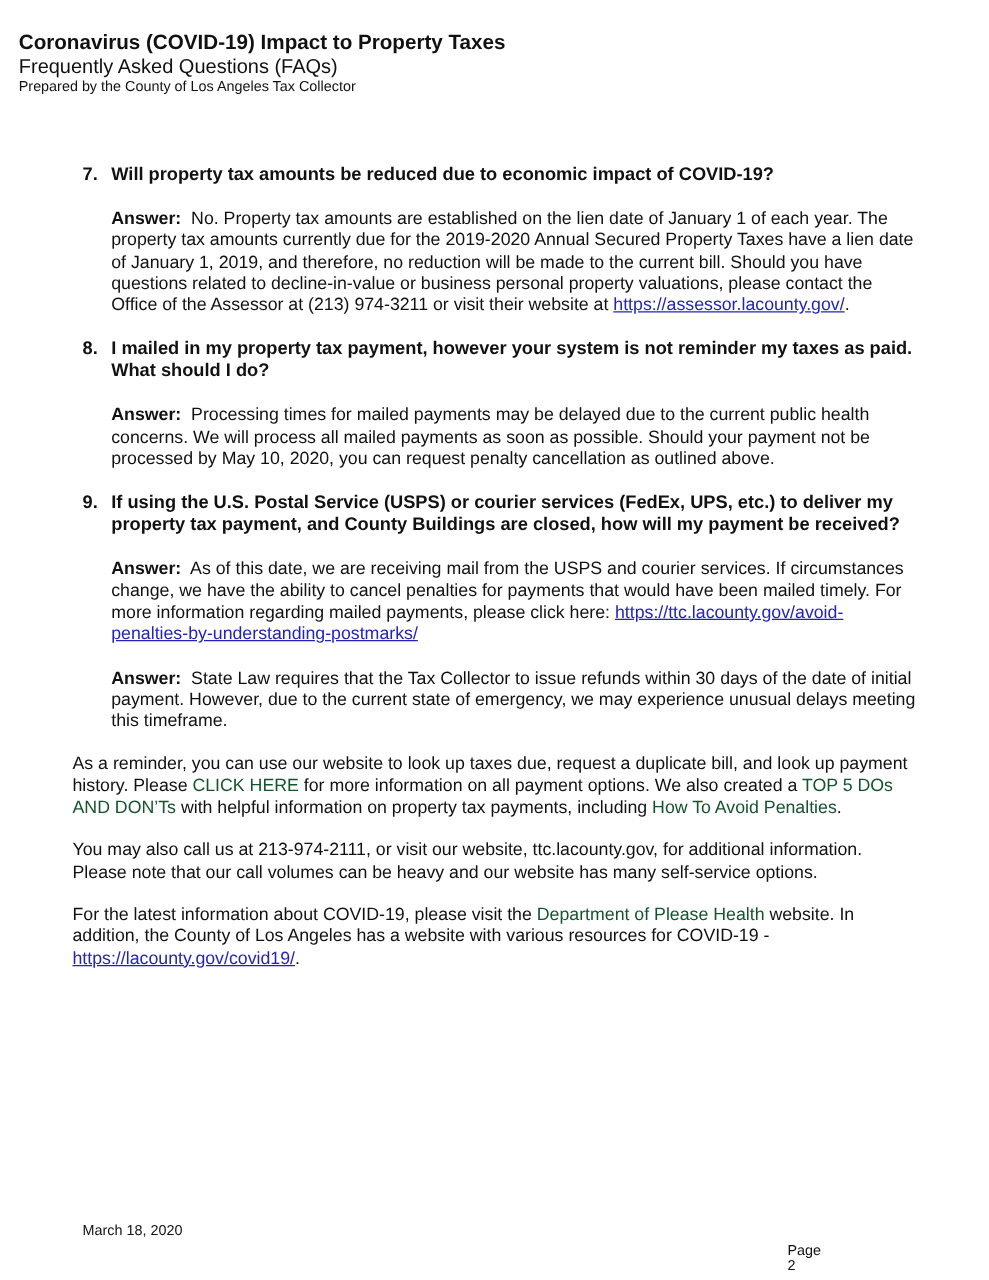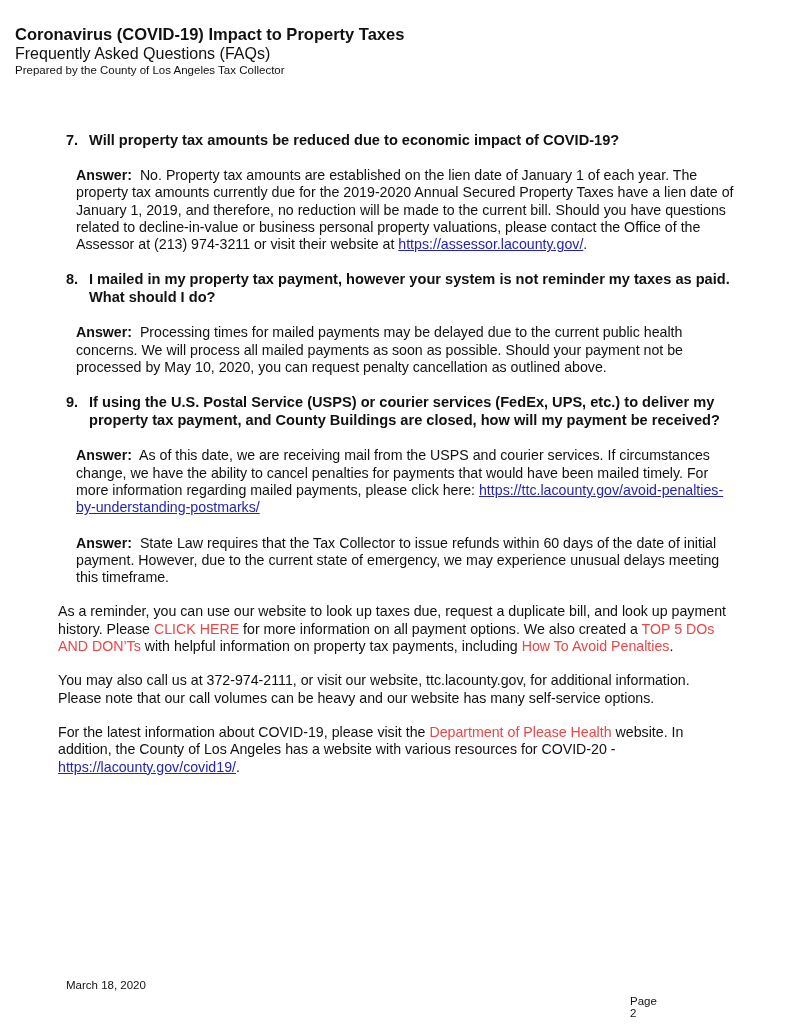--- a/index.html
+++ b/index.html
@@ -10,24 +10,24 @@
     .header { position: absolute; top: 24px; left: 0; width: 791px; text-align: left; margin-left: 15px; }
     .h-title { font-size: 16.5px; font-weight: bold; line-height: 20px; }
     .h-sub { font-size: 16px; line-height: 19px; }
     .h-prep { font-size: 11.5px; line-height: 15px; }
 
     .content { position: absolute; top: 131px; left: 66px; width: 670px; font-size: 14.2px; line-height: 17.3px; }
     .faq { margin-bottom: 17px; }
     .q { display: flex; font-weight: bold; font-size: 14.6px; line-height: 18px; }
     .q-num { width: 23px; flex: none; }
     .q-text { flex: 1; }
-    .ans { margin-left: 10px; margin-top: 18px; }
+    .ans { margin-left: 23px; margin-top: 18px; }
     .ans-label { font-weight: bold; }
     a.link { color: #1a0dab; text-decoration: underline; color: #2323b8; }
-    .navlink { color: #ef4444; text-decoration: none; }
+    .navlink { color: #14532d; text-decoration: none; }
     .para { margin: 0 0 17px -8px; }
 
     .footer { position: absolute; top: 963px; left: 66px; width: 600px; font-size: 11.5px; margin-top: 16px; }
     .footer .page { position: absolute; left: 564px; top: 16px; }
   </style>
 </head>
 <body>
 
 <div class="header">
   <div class="h-title">Coronavirus (COVID-19) Impact to Property Taxes</div>
@@ -66,31 +66,31 @@
     </div>
     <div class="ans">
       <span class="ans-label">Answer:</span>&nbsp;
       <span>As of this date, we are receiving mail from the USPS and courier services.  If circumstances change, we have the ability to cancel penalties for payments that would have been mailed timely.  For more information regarding mailed payments, please click here: </span><a class="link" href="#">https://ttc.lacounty.gov/avoid-penalties-by-understanding-postmarks/</a>
     </div>
   </div>
 
   <div class="faq">
     <div class="ans">
       <span class="ans-label">Answer:</span>&nbsp;
-      <span>State Law requires that the Tax Collector to issue refunds within 60 days of the date of initial payment.  However, due to the current state of emergency, we may experience unusual delays meeting this timeframe.</span>
+      <span>State Law requires that the Tax Collector to issue refunds within 30 days of the date of initial payment.  However, due to the current state of emergency, we may experience unusual delays meeting this timeframe.</span>
     </div>
   </div>
 
   <div class="para">
     <span>As a reminder, you can use our website to look up taxes due, request a duplicate bill, and look up payment history. Please </span><a class="navlink" href="#">CLICK HERE</a><span> for more information on all payment options. We also created a </span><a class="navlink" href="#">TOP 5 DOs AND DON’Ts</a><span> with helpful information on property tax payments, including </span><a class="navlink" href="#">How To Avoid Penalties</a><span>.</span>
   </div>
 
-  <div class="para">You may also call us at 372-974-2111, or visit our website, ttc.lacounty.gov, for additional information.  Please note that our call volumes can be heavy and our website has many self-service options.</div>
+  <div class="para">You may also call us at 213-974-2111, or visit our website, ttc.lacounty.gov, for additional information.  Please note that our call volumes can be heavy and our website has many self-service options.</div>
 
   <div class="para">
-    <span>For the latest information about COVID-19, please visit the </span><a class="navlink" href="#">Department of Please Health</a><span> website.  In addition, the County of Los Angeles has a website with various resources for COVID-20 - </span><a class="link" href="#">https://lacounty.gov/covid19/</a><span>.</span>
+    <span>For the latest information about COVID-19, please visit the </span><a class="navlink" href="#">Department of Please Health</a><span> website.  In addition, the County of Los Angeles has a website with various resources for COVID-19 - </span><a class="link" href="#">https://lacounty.gov/covid19/</a><span>.</span>
   </div>
 </div>
 
 <div class="footer">
   <span>March 18, 2020</span>
   <span class="page">Page 2</span>
 </div>
 
 </body></html>

